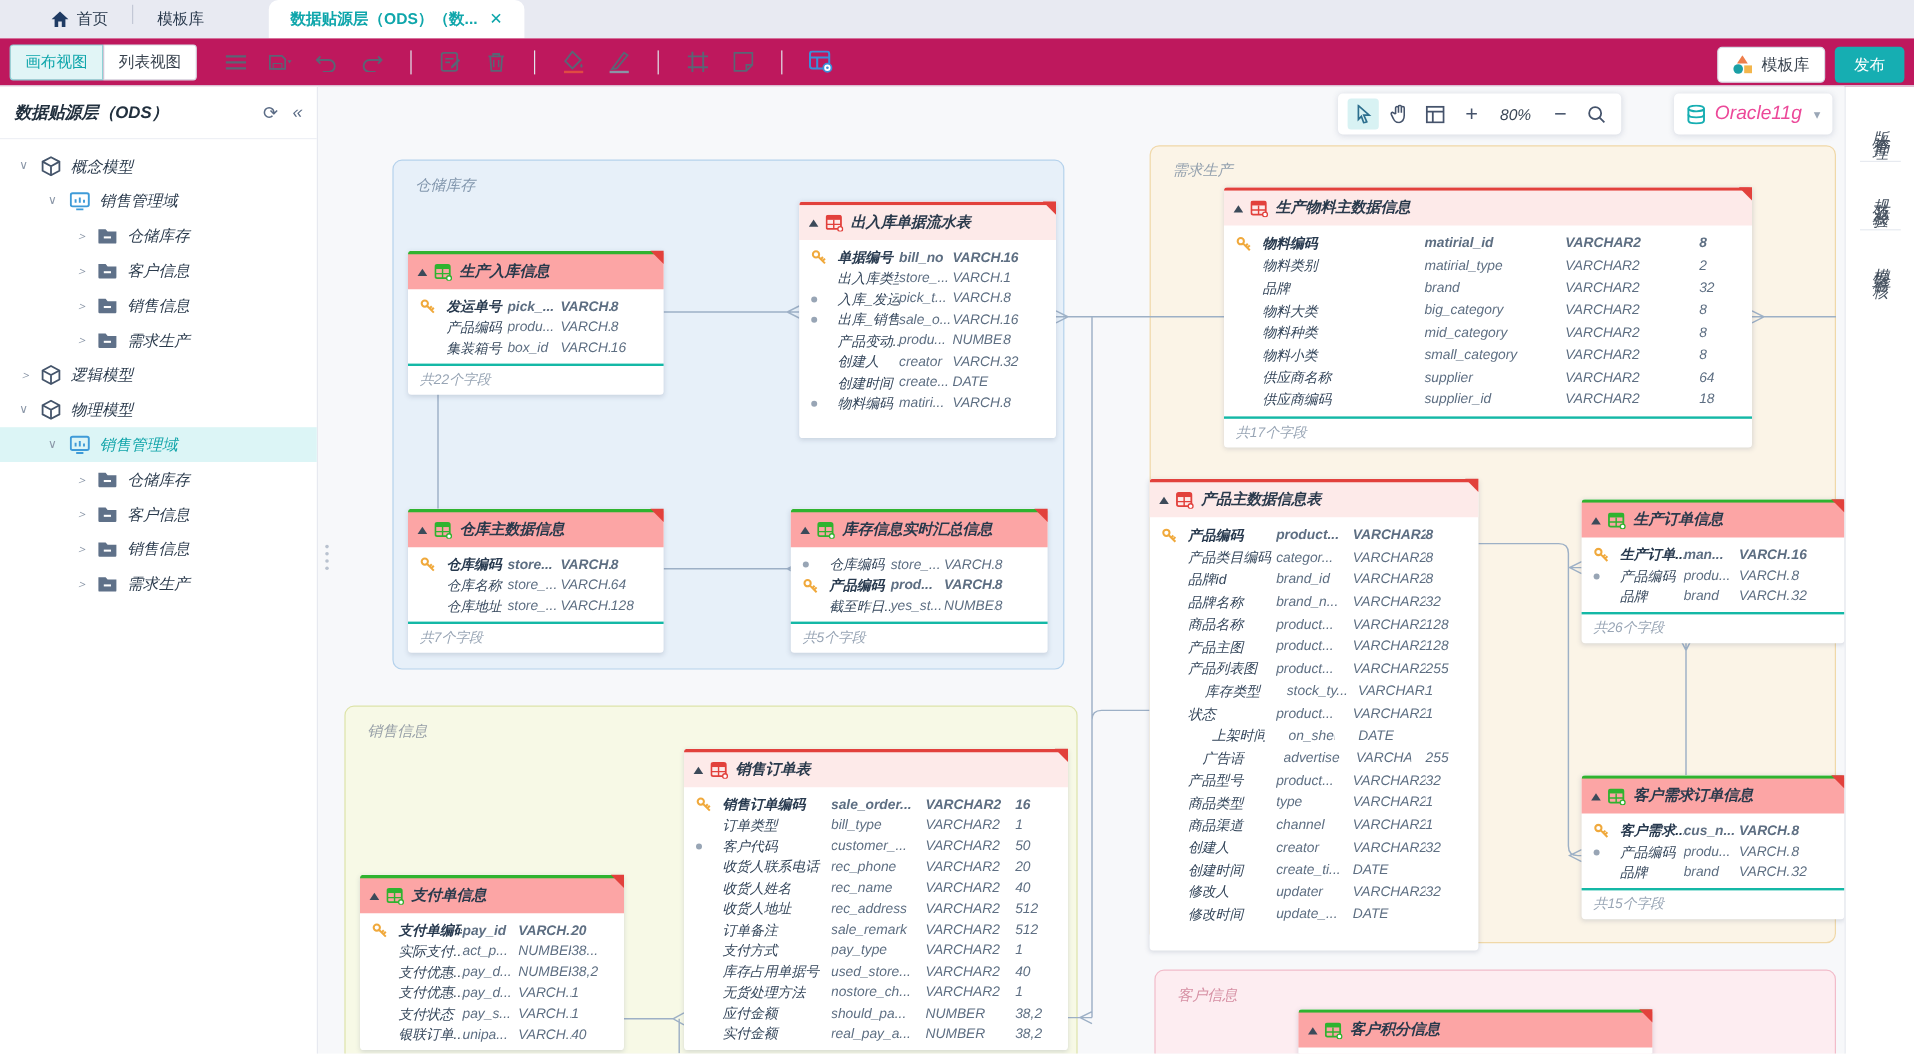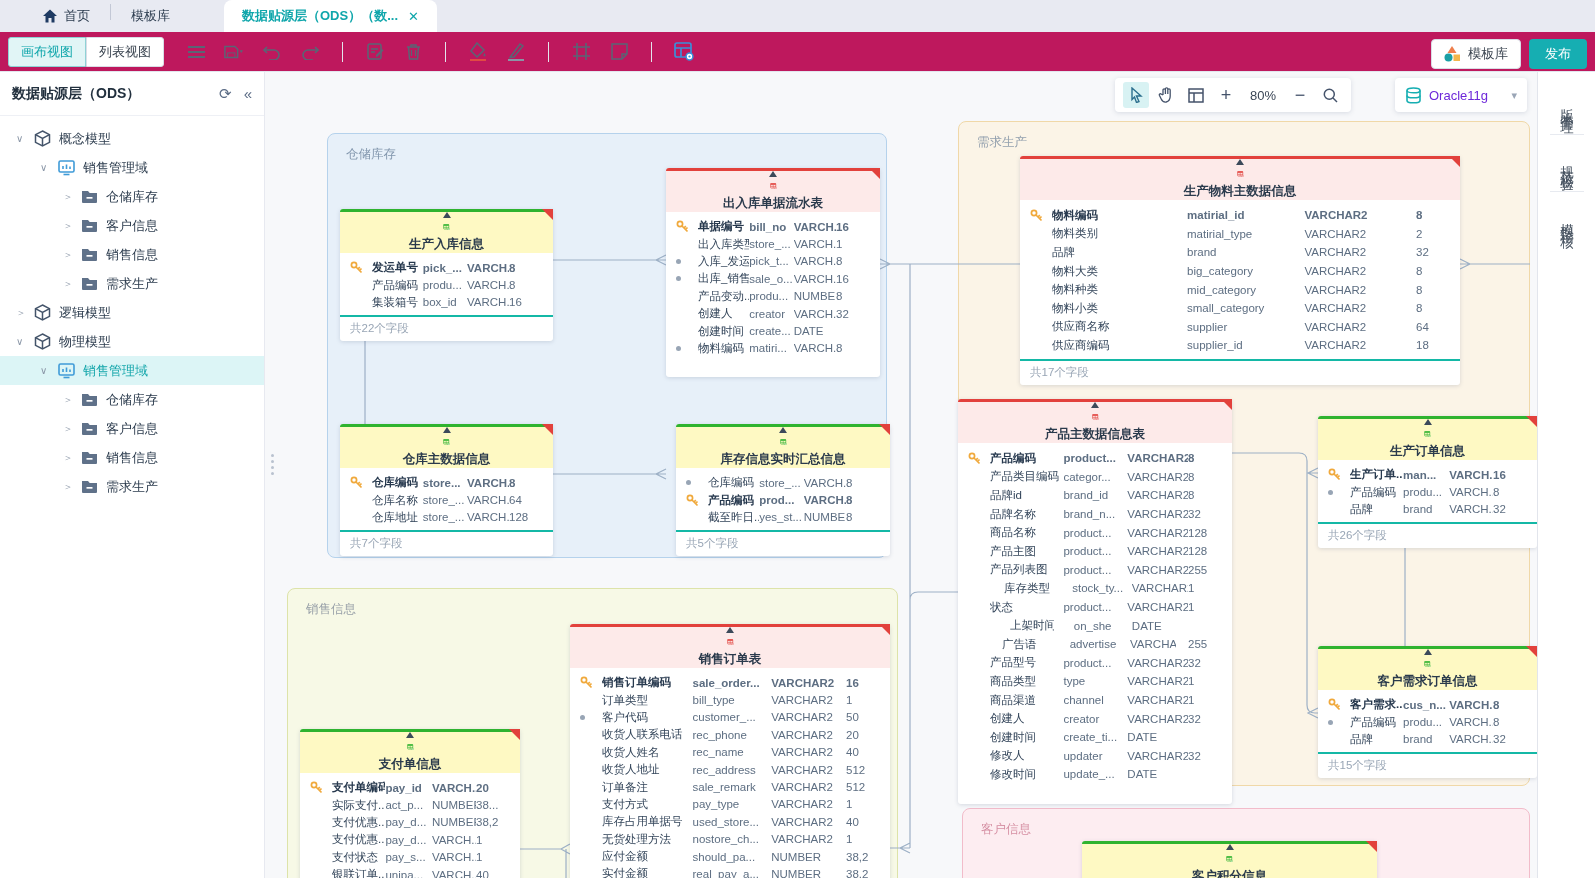--- a/index.html
+++ b/index.html
@@ -19,40 +19,40 @@
   .seg button.active { background:#e1f5f6; color:#0fa6ab; border-color:#8ed2d5; }
   .seg button:first-child { border-radius:3px 0 0 3px; }
   .seg button:last-child { border-radius:0 3px 3px 0; }
   .tgroup { display:flex; align-items:center; gap:18px; margin-left:22px; }
   .tdiv { width:1px; height:20px; background:#e2e5ec; margin:0 4px; }
   .ticon { width:20px; height:20px; display:inline-flex; align-items:center; justify-content:center; cursor:pointer; position:relative; }
   .toolbar-right { position:absolute; right:8px; top:7px; display:flex; gap:8px; }
   .btn-template { display:flex; align-items:center; gap:7px; height:30px; padding:0 12px; background:#fff; border:1px solid #d9dde6; border-radius:4px; cursor:pointer; color:#39434f; }
   .btn-publish { height:30px; padding:0 16px; background:#16aeb2; border:none; border-radius:4px; color:#fff; font-size:13px; cursor:pointer; }
   
-  .main { display:flex; height:806px; }
+  .main { display:flex; height:806px;font-style:italic; }
   .sidebar { width:265px; background:#fff; border-right:1px solid #e7e9f0; position:relative; }
   .sb-head { display:flex; align-items:center; height:44px; padding:0 12px; border-bottom:1px solid #eef0f5; }
   .sb-title { font-weight:bold; font-size:14px; color:#22303e; flex:1; }
   .sb-head .hicon { color:#5a6b85; margin-left:12px; cursor:pointer; font-size:15px; }
   .tree { padding-top:8px; }
   .tree-row { display:flex; align-items:center; height:29px; cursor:pointer; }
   .tree-row.lv0 { padding-left:16px; } .tree-row.lv1 { padding-left:40px; } .tree-row.lv2 { padding-left:63px; }
   .tree-row.sel { background:#dcf5f6; } .tree-row.sel .tlabel { color:#12a5aa; }
   .chev { width:18px; color:#8b97a8; font-size:10px; }
   .tlabel { margin-left:8px; color:#2b3b4d; }
   .tree-ic { width:17px; height:17px; flex:0 0 17px; }
   
   .canvas { position:relative; width:1272px; height:806px; background:#f7f8fa; overflow:hidden; }
   .grp { position:absolute; border-radius:8px; border:1px solid; }
   .grp-label { position:absolute; left:18px; top:12px; font-size:12.5px; }
   svg.edges { position:absolute; left:0; top:0; width:100%; height:100%; pointer-events:none; }
   .entity { position:absolute; background:#fff; border-radius:3px; box-shadow:0 1px 4px rgba(60,80,110,.18); }
-  .ehead { position:relative; display:flex; align-items:center; gap:6px; height:44px; padding:0 8px; border-radius:3px 3px 0 0;flex-direction:column; }
-  .ehead.green { background:#fef9c3; border-top:3px solid #2fb32f; }
+  .ehead { position:relative; display:flex; align-items:center; gap:6px; height:32px; padding:0 8px; border-radius:3px 3px 0 0; }
+  .ehead.green { background:#fca5a5; border-top:3px solid #2fb32f; }
   .ehead.red { background:#fdeae9; border-top:3px solid #e2413c; }
   .fold { position:absolute; right:0; top:-3px; width:0; height:0; border-top:11px solid #e2413c; border-left:11px solid transparent; }
   .caret { width:0; height:0; border-left:4px solid transparent; border-right:4px solid transparent; border-bottom:6px solid #3c4a5a; }
   .etitle { font-size:12.5px; font-weight:bold; color:#2a3a4c; }
   .ebody { padding:6px 0 4px 0; }
   .erow { display:flex; align-items:center; height:17.4px; padding:0 10px; font-size:11.5px; color:#5d6e82; }
   .erow .ric { width:22px; flex:0 0 22px; display:flex; align-items:center; }
   .erow .rname { flex:1.15; color:#33455a; white-space:nowrap; overflow:hidden; }
   .erow .rcode { flex:1; white-space:nowrap; overflow:hidden; }
   .erow .rtype { flex:0.95; white-space:nowrap; overflow:hidden; }
@@ -62,21 +62,21 @@
   .efoot { border-top:2px solid #14b8a6; padding:4px 10px 5px; font-size:11.5px; color:#98a5b5; }
   .espace { height:16px; }
   
   .cv-tools { position:absolute; left:850px; top:6px; height:34px; background:#fff; border-radius:4px;
     box-shadow:0 1px 5px rgba(70,90,120,.18); display:flex; align-items:center; gap:4px; padding:0 8px; }
   .cv-tools .ci { width:26px; height:26px; border-radius:3px; display:flex; align-items:center; justify-content:center; cursor:pointer; color:#45536b; }
   .cv-tools .ci.active { background:#d8f2f3; }
   .zoom-val { width:40px; text-align:center; color:#3a4656; font-size:13px; }
   .db-select { position:absolute; left:1130px; top:6px; height:34px; width:132px; background:#fff; border-radius:4px;
     box-shadow:0 1px 5px rgba(70,90,120,.18); display:flex; align-items:center; gap:7px; padding:0 10px; cursor:pointer; }
-  .db-name { flex:1; color:#6d28d9; font-size:13px; }
+  .db-name { flex:1; color:#ec4899; font-size:16px; }
   .db-chev { color:#9aa6b6; font-size:11px; }
   .drag-dots { position:absolute; left:6px; top:382px; display:flex; flex-direction:column; gap:3px; cursor:col-resize; }
   .drag-dots i { width:3px; height:3px; border-radius:50%; background:#b9c2cf; }
   
   .rightbar { width:58px; background:#fff; border-left:1px solid #e2e5ec; display:flex; flex-direction:column; align-items:center; padding-top:18px; }
   .rb-item { writing-mode:vertical-rl; letter-spacing:4px; color:#45515f; font-size:13.5px; padding:8px 0; cursor:pointer; }
   .rb-div { width:34px; height:1px; background:#e7eaf0; margin:12px 0; }
 </style>
 </head>
 <body>
@@ -501,21 +501,21 @@
             <div class="erow" style="">
               <span class="ric"></span>
               <span class="rname">仓库地址</span>
               <span class="rcode">store_...</span>
               <span class="rtype">VARCH...</span>
               <span class="rlen">128</span>
             </div>
           </div>
           <div class="efoot">共7个字段</div>
         </div>
-        <div class="entity" style="left: 411px; top: 352px; width: 214px;">
+        <div class="entity" style="left: 394px; top: 352px; width: 214px;">
           <div class="ehead green">
             <span class="fold"></span>
             <span class="caret"></span>
             <svg width="15" height="14" viewBox="0 0 15 14">
               <rect x="0.8" y="0.8" width="12" height="11" rx="1.5" fill="none" stroke="#2fb32f" stroke-width="1.5"></rect>
               <rect x="0.8" y="0.8" width="12" height="3.4" fill="#2fb32f"></rect>
               <path d="M0.8 8 H12.8 M6.8 4.2 V11.8" stroke="#2fb32f" stroke-width="1.2"></path>
               <circle cx="12.2" cy="11.8" r="2" fill="#fff" stroke="#2fb32f" stroke-width="1.1"></circle>
             </svg>
             <span class="etitle">库存信息实时汇总信息</span>

